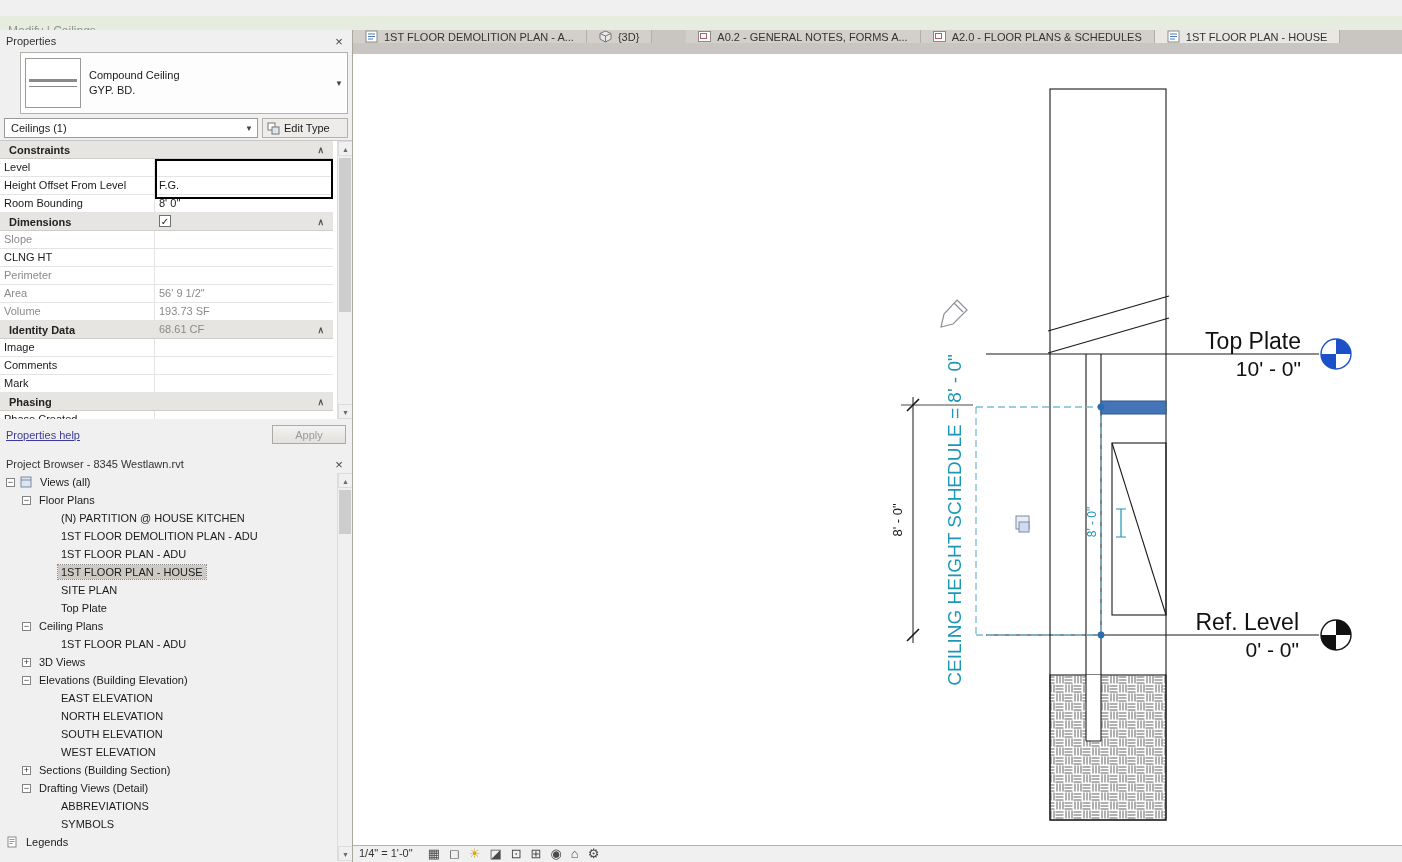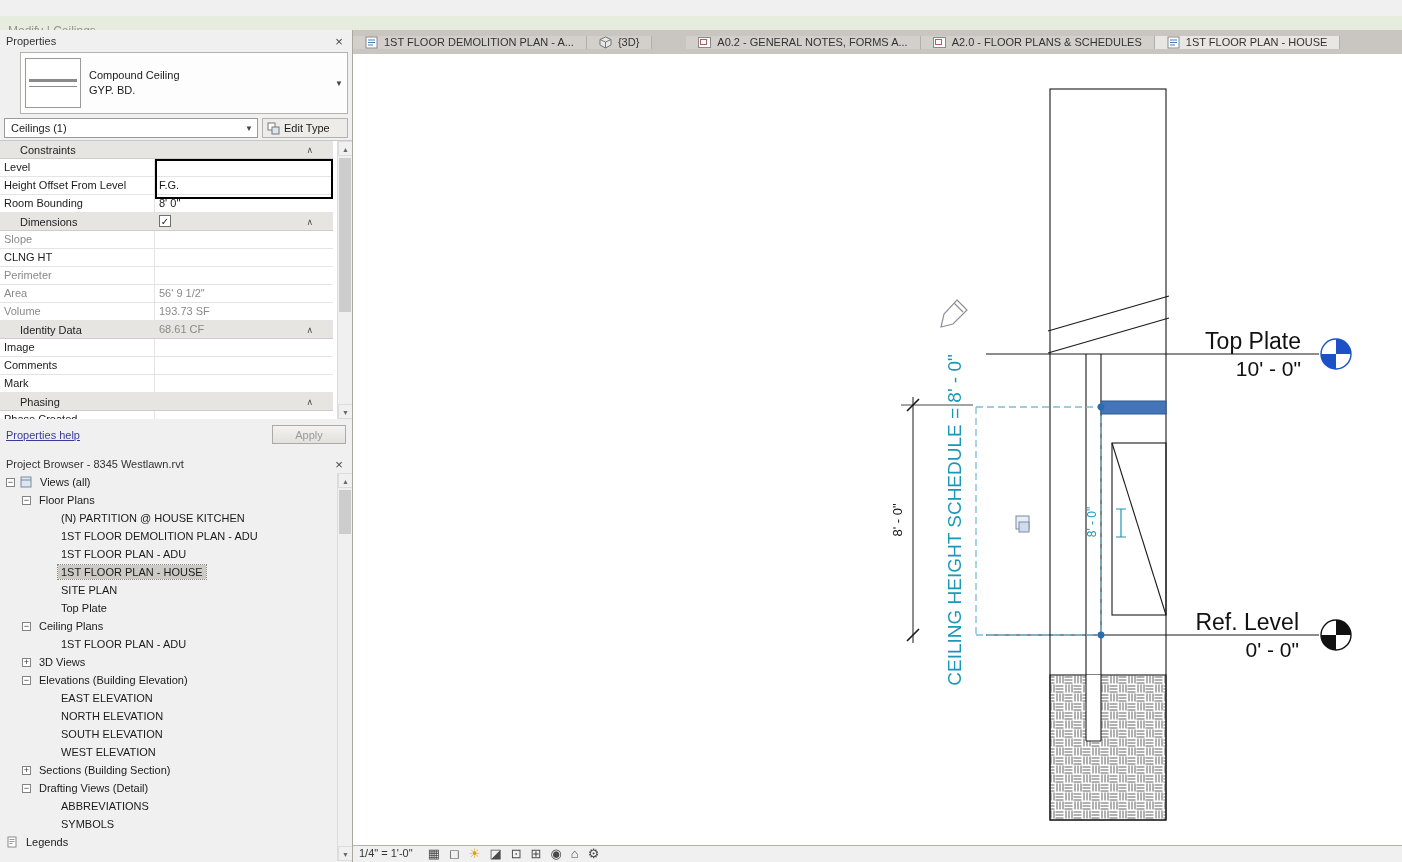--- a/index.html
+++ b/index.html
@@ -23,21 +23,21 @@
   .type-preview .band { position:absolute; left:3px; right:3px; top:20px; height:8px; border-top:3px solid #8a8a8a; border-bottom:1px solid #8a8a8a; }
   .type-names div { line-height:15px; }
   .dd-arrow { position:absolute; right:4px; top:26px; font-size:9px; color:#444; }
   .combo-row { display:flex; margin:4px 4px 2px 4px; gap:4px; height:20px; }
   .combo { flex:1; position:relative; background:#fff; border:1px solid #9a9a9a; padding:3px 6px; }
   .combo .dd-arrow { top:5px; }
   .edit-type { width:86px; display:flex; align-items:center; gap:4px; padding:2px 4px; background:#eeece9; border:1px solid #b5b2ad; }
 
   .pgrid { position:relative; margin-top:2px; height:279px; overflow:hidden; background:#fff; border-top:1px solid #c8c8c8; }
   .pgrid-inner { width:333px; }
-  .pgroup { height:18px; background:#e7e5e2; border-bottom:1px solid #cfcdc9; display:flex; justify-content:space-between; align-items:center; padding:0 20px; font-weight:normal; color:#222; }
+  .pgroup { height:18px; background:#e7e5e2; border-bottom:1px solid #cfcdc9; display:flex; justify-content:space-between; align-items:center; padding:0 9px; font-weight:bold; color:#222; }
   .chev { font-size:9px; color:#555; }
   .prow { display:flex; height:18px; border-bottom:1px solid #e4e4e4; background:#fff; }
   .plabel { width:155px; border-right:1px solid #e4e4e4; padding:2px 4px; white-space:nowrap; overflow:hidden; }
   .pvalue { flex:1; padding:20px 4px; white-space:nowrap; overflow:hidden; }
   .ro { color:#8a8a8a; }
   .editing { box-shadow: inset 0 0 0 2px #000; }
   .checkbox { width:12px; height:12px; border:1px solid #707070; background:#fff; font-size:10px; line-height:11px; text-align:center; color:#222; }
 
   .vscroll { position:absolute; top:0; right:0; width:15px; height:100%; background:#f0f0f0; border-left:1px solid #dcdcdc; display:flex; flex-direction:column; }
   .sbtn { height:15px; width:15px; font-size:7px; color:#6a6a6a; text-align:center; line-height:15px; background:#f0f0f0; border:1px solid #dcdcdc; }
@@ -55,21 +55,21 @@
   .tree { position:relative; height:388px; overflow:hidden; background:#f0f0f0; }
   .tree-inner { width:333px; }
   .trow { height:18px; display:flex; align-items:center; gap:5px; white-space:nowrap; }
   .d0 { padding-left:6px; } .d1 { padding-left:22px; } .d2 { padding-left:58px; }
   .expander { width:9px; height:9px; border:1px solid #848484; background:#fff; font-size:9px; line-height:7px; text-align:center; color:#333; flex:0 0 auto; }
   .tlabel { padding:1px 3px; }
   .sel { background:#cdcac5; outline:1px dotted #8a8a8a; }
 
   
   .drawing-col { position:absolute; top:30px; left:352px; width:1050px; height:832px; border-left:1px solid #aaa79f; }
-  .tab-bar { height:24px; background:#c9c6c1; display:flex; align-items:center; overflow:hidden; }
+  .tab-bar { height:24px; background:#c9c6c1; display:flex; align-items:flex-start; overflow:hidden; }
   .vtab { display:flex; align-items:center; gap:6px; padding:0 12px; background:#d3d0cb; border-right:1px solid #b2afa9; color:#333; white-space:nowrap; }
   .vtab.active { background:#e9e7e3; }
   .tab-gap { width:34px; background:#c9c6c1; }
   .canvas { position:relative; width:1049px; height:791px; background:#fff; overflow:hidden; }
   svg.dwg { font-family:"Liberation Sans", sans-serif; }
 
   .view-bar { height:17px; background:#f0f0f0; border-top:1px solid #b5b2ad; display:flex; align-items:flex-start; gap:9px; padding:1px 0 0 6px; overflow:hidden; }
   .scale-label { font-size:11px; color:#333; margin-right:6px; }
   .vicon { font-size:13px; line-height:14px; color:#4a4a4a; }
   .vicon.sun { color:#dba400; }

